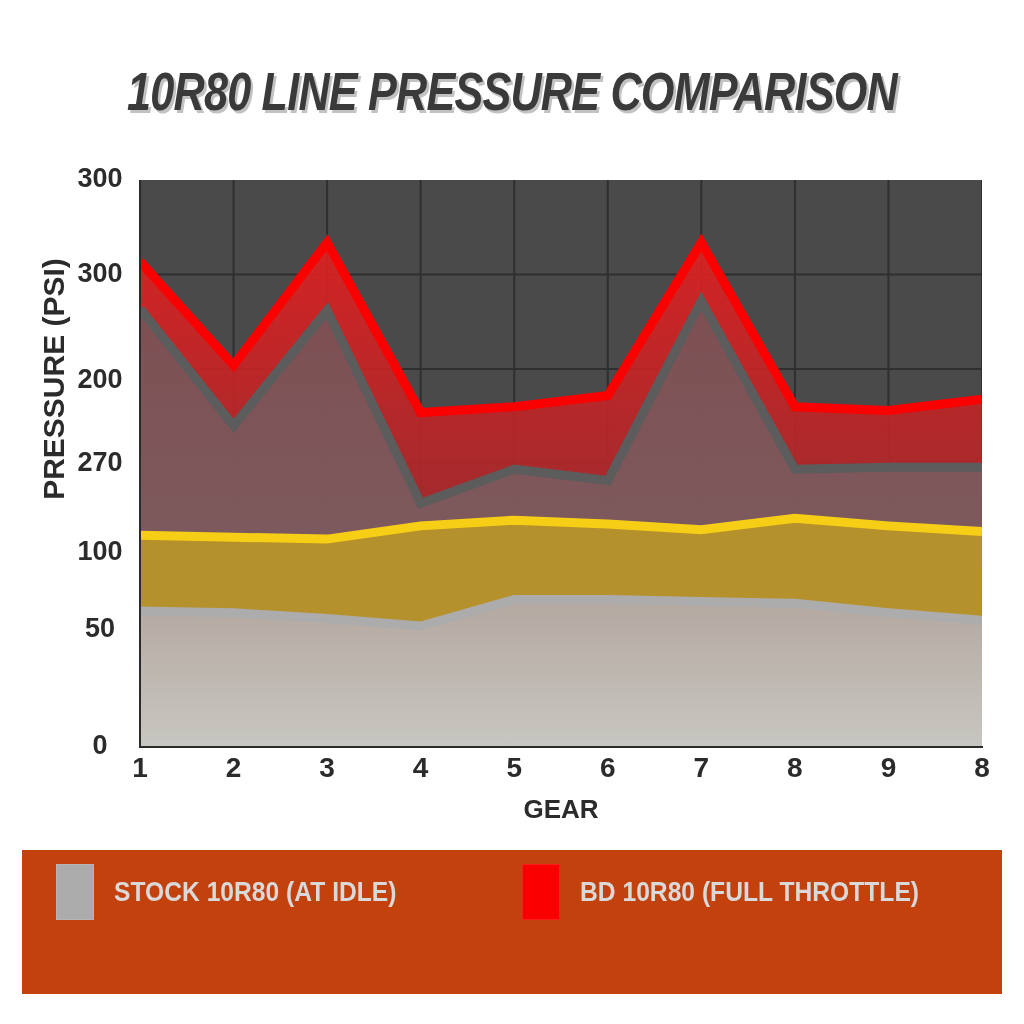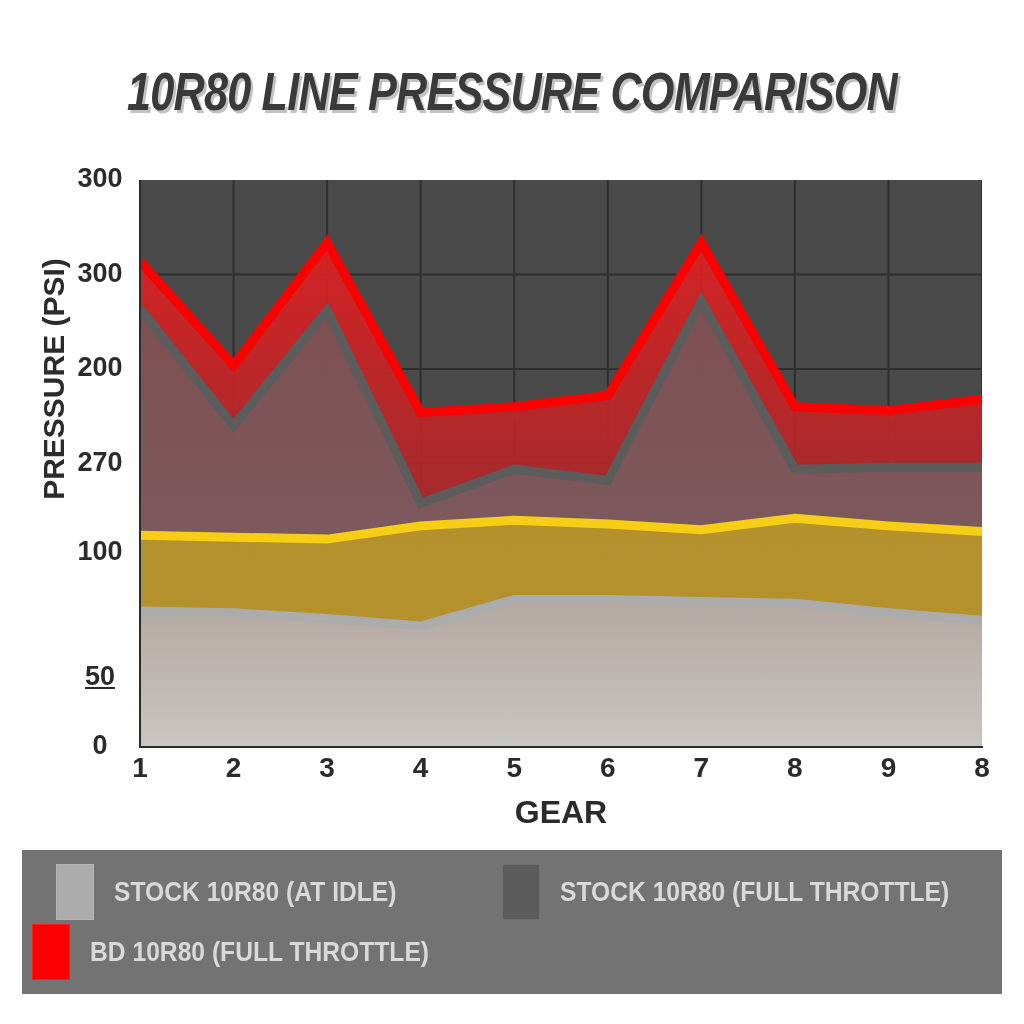--- a/index.html
+++ b/index.html
@@ -38,21 +38,21 @@
     text-align:center;
     font-size:30px;font-weight:bold;color:#2b2b2b;
     transform:rotate(-90deg);
     transform-origin:center center;
     letter-spacing:0px;
   }
   .xlabel{
     position:absolute;
     left:140px;top:762px;width:842px;
     text-align:center;
-    font-size:32px;font-weight:bold;color:#2b2b2b;
+    font-size:26px;font-weight:bold;color:#2b2b2b;
   }
 
   .plot{
     position:absolute;
     left:140px;top:148px;
     width:842px;height:567px;
     background:#4a4a4a;
     overflow:hidden;
   }
   .plot svg{display:block;position:absolute;left:0;top:0;}
@@ -77,21 +77,21 @@
     top:720px;width:60px;margin-left:-30px;
     text-align:center;
     font-size:28px;font-weight:bold;color:#2b2b2b;
   }
 
   
   .legend{
     position:absolute;
     left:22px;top:818px;
     width:980px;height:144px;
-    background:#737373;
+    background:#c2410c;
     display:grid;
     grid-template-columns:1fr 1fr;
     grid-template-rows:1fr 1fr;
     align-items:center;
     box-sizing:border-box;
     padding:12px 0 12px 0;
   }
   .legend-item{display:flex;align-items:center;padding-left:34px;}
   .legend-item.col2{padding-left:10px;}
   .swatch{
@@ -117,24 +117,24 @@
 <div id="root">
 
   <div class="title">10R80 LINE PRESSURE COMPARISON</div>
 
   <div class="chart-wrap">
 
     <div class="ylabel">PRESSURE (PSI)</div>
 
     <div class="ytick-holder" id="yticks">
         <div class="ytick" style="top: 698px;">0</div>
-        <div class="ytick" style="top: 629px; text-decoration: underline;">50</div>
+        <div class="ytick" style="top: 581px;">50</div>
         <div class="ytick" style="top: 504px;">100</div>
         <div class="ytick" style="top: 414.5px;">270</div>
-        <div class="ytick" style="top: 320px;">200</div>
+        <div class="ytick" style="top: 332px;">200</div>
         <div class="ytick" style="top: 225.5px;">300</div>
         <div class="ytick" style="top: 131px;">300</div>
       </div>
 
     <div class="plot">
       <svg id="plotsvg" width="842" height="567" viewBox="0 0 842 567">
           <defs>
             <linearGradient id="gRedFill" x1="0" y1="0" x2="0" y2="1">
               <stop offset="0" stop-color="#e02020" stop-opacity="0.92"></stop>
               <stop offset="1" stop-color="#7a2f35" stop-opacity="0.92"></stop>
@@ -205,22 +205,18 @@
 
     <div class="xlabel">GEAR</div>
   </div>
 
   <div class="legend" id="legend">
       <div class="legend-item">
         <span class="swatch" style="background: rgb(172, 172, 172);"></span>
         <span class="legend-label">STOCK 10R80 (AT IDLE)</span>
       </div>
       <div class="legend-item col2">
-        <span class="swatch" style="background: rgb(92, 92, 92);"></span>
-        <span class="legend-label">STOCK 10R80 (FULL THROTTLE)</span>
-      </div>
-      <div class="legend-item col2">
         <span class="swatch" style="background: rgb(250, 0, 0);"></span>
         <span class="legend-label">BD 10R80 (FULL THROTTLE)</span>
       </div>
     </div>
 
 </div>
 
 </body></html>

